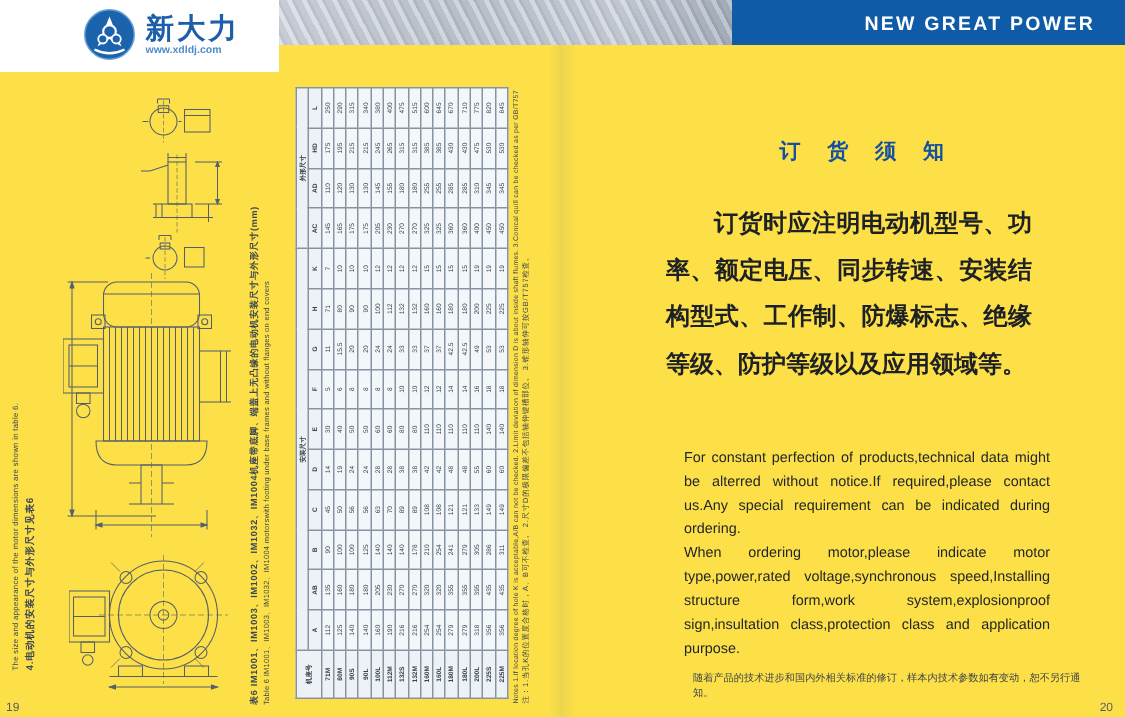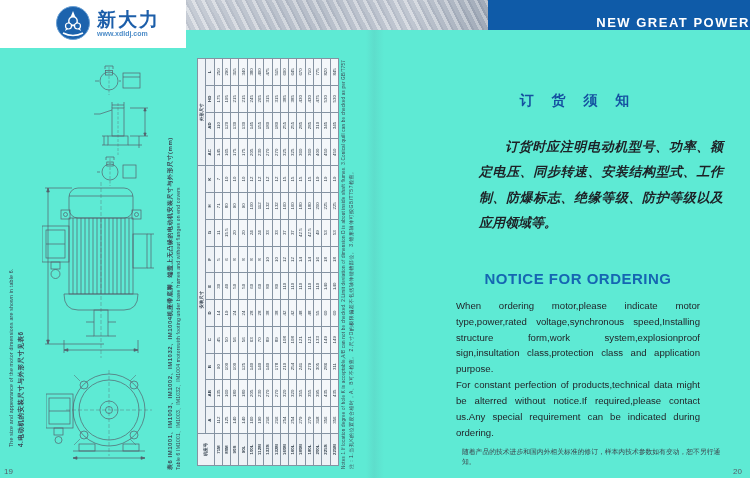--- a/index.html
+++ b/index.html
@@ -1,31 +1,31 @@
 <!DOCTYPE html>
 <html><head>
 <meta charset="utf-8">
 <style>
   * { margin:0; padding:0; box-sizing:border-box; }
   body { margin:0; background:#dfe3e8; }
   .page {
     position:relative; width:750px; height:478px; overflow:hidden;
-    background:#5eead4; font-family:"Liberation Sans","DejaVu Sans",sans-serif;
+    background:#fde047; font-family:"Liberation Sans","DejaVu Sans",sans-serif;
   }
   
   .header-left { position:absolute; left:0; top:0; width:186px; height:48px; background:#ffffff; }
   .header-strip {
     position:absolute; left:186px; top:0; width:302px; height:30px;
     background:
       repeating-linear-gradient(63deg, rgba(255,255,255,.35) 0 3px, rgba(120,130,150,.18) 3px 5px, rgba(180,188,200,.25) 5px 9px),
       linear-gradient(90deg,#cdd2da 0%, #b8bfca 40%, #c4cad4 75%, #9aa4b2 100%);
   }
   .header-banner {
     position:absolute; left:488px; top:0; width:262px; height:30px; background:#0f5ba8;
-    display:flex; align-items:flex-end; justify-content:flex-end; 
+    display:flex; align-items:center; justify-content:flex-end; padding-right:20px;
   }
   .banner-text { color:#ffffff; font-weight:bold; font-size:13px; letter-spacing:1.5px; }
   .logo-row { position:absolute; left:55px; top:5px; display:flex; align-items:center; }
   .logo-mark { width:36px; height:36px; }
   .brand-col { margin-left:6px; }
   .brand-zh { font-size:19px; font-weight:bold; color:#1c5ea9; letter-spacing:2px; line-height:1; }
   .brand-url { font-size:7px; color:#4d8cc8; font-weight:bold; margin-top:1px; }
   
   .gutter { position:absolute; left:366px; top:30px; width:18px; height:448px;
     background:linear-gradient(90deg, rgba(90,110,130,0) 0%, rgba(90,110,130,.10) 45%, rgba(90,110,130,0) 100%); }
@@ -43,22 +43,22 @@
     text-align:center; vertical-align:middle; padding:0; line-height:1.15; overflow:hidden;
   }
   table.dim th { font-weight:bold; background:#eef2f6; }
   table.dim col.c-frame { width:32px; }
   
   .drawing { position:absolute; }
   .drawing svg { display:block; }
   
   .zh-title { position:absolute; left:462px; top:92px; width:232px; text-align:center;
     color:#1450a0; font-size:14px; font-weight:bold; letter-spacing:7px; }
-  .zh-body { position:absolute; left:479px; top:134px; width:244px; color:#1d2126;
-    font-size:13px; font-weight:bold; line-height:1.95; text-align:justify;font-style:italic; }
+  .zh-body { position:absolute; left:444px; top:134px; width:244px; color:#1d2126;
+    font-size:16px; font-weight:bold; line-height:1.95; text-align:justify; }
   .zh-body p { text-indent:2em; }
   .en-title { position:absolute; left:456px; top:270px; width:244px; text-align:center;
     color:#1566b2; font-size:15px; font-weight:bold; letter-spacing:.5px; }
   .en-body { position:absolute; left:456px; top:298px; width:244px; color:#22262b;
     font-size:9.6px; line-height:1.65; text-align:justify; }
   .disclaimer { position:absolute; left:462px; top:447px; width:270px; font-size:6.8px; color:#3c434b; }
   .pnum { position:absolute; bottom:2px; font-size:8px; color:#555e68; }
   .pnum-left { left:4px; } .pnum-right { right:8px; }
 </style>
 </head>
@@ -534,22 +534,21 @@
     <div class="zh" style="font-size:5px; font-weight:normal;">注：1.当孔K的位置度合格时，A、B可不检查。 2.尺寸D的极限偏差不包括轴伸键槽部位。 3.锥形轴伸可按GB/T757检查。</div>
   </div>
 
   <div class="pnum pnum-left">19</div>
 
   <div class="zh-title">订 货 须 知</div>
   <div class="zh-body">
     <p>订货时应注明电动机型号、功率、额定电压、同步转速、安装结构型式、工作制、防爆标志、绝缘等级、防护等级以及应用领域等。</p>
   </div>
 
-  <div class="en-title">NOTICE FOR ORDERING</div>
   <div class="en-body">
+    <p>For constant perfection of products,technical data might be alterred without notice.If required,please contact us.Any special requirement can be indicated during ordering.</p>
     <p>When ordering motor,please indicate motor type,power,rated voltage,synchronous speed,Installing structure form,work system,explosionproof sign,insultation class,protection class and application purpose.</p>
-    <p>For constant perfection of products,technical data might be alterred without notice.If required,please contact us.Any special requirement can be indicated during ordering.</p>
   </div>
 
   <div class="disclaimer">随着产品的技术进步和国内外相关标准的修订，样本内技术参数如有变动，恕不另行通知。</div>
   <div class="pnum pnum-right">20</div>
 
 </div>
 
 </body></html>

